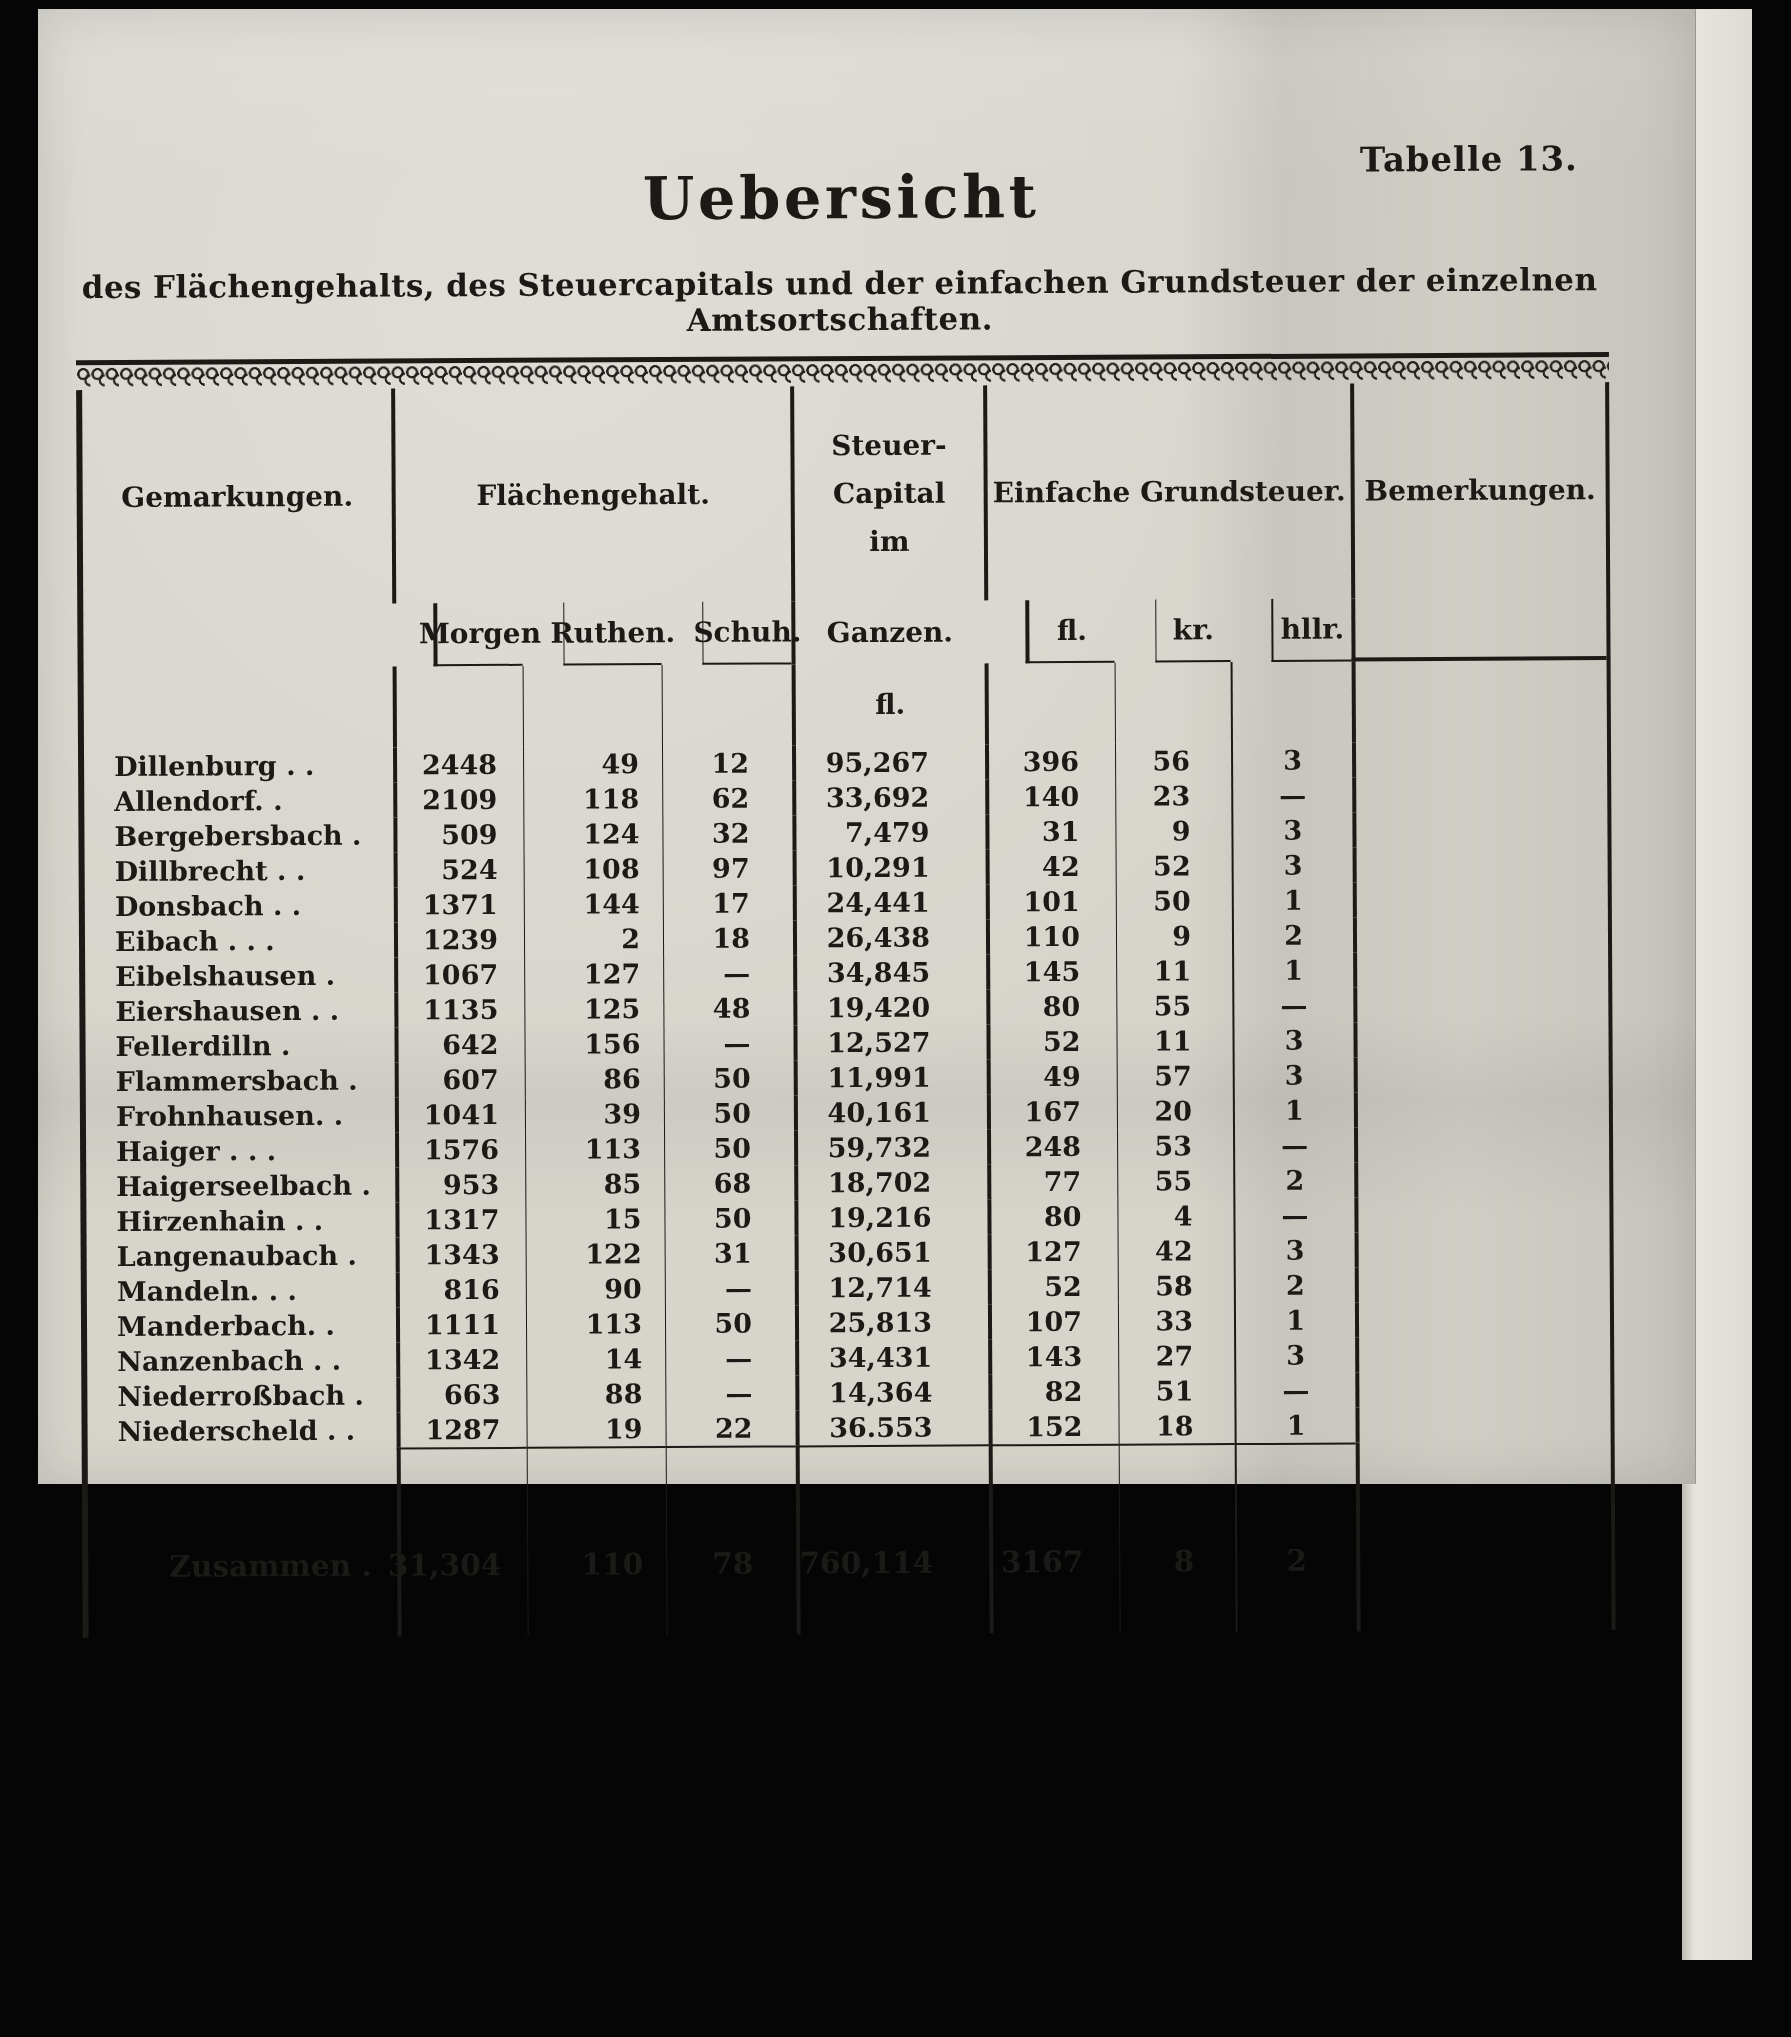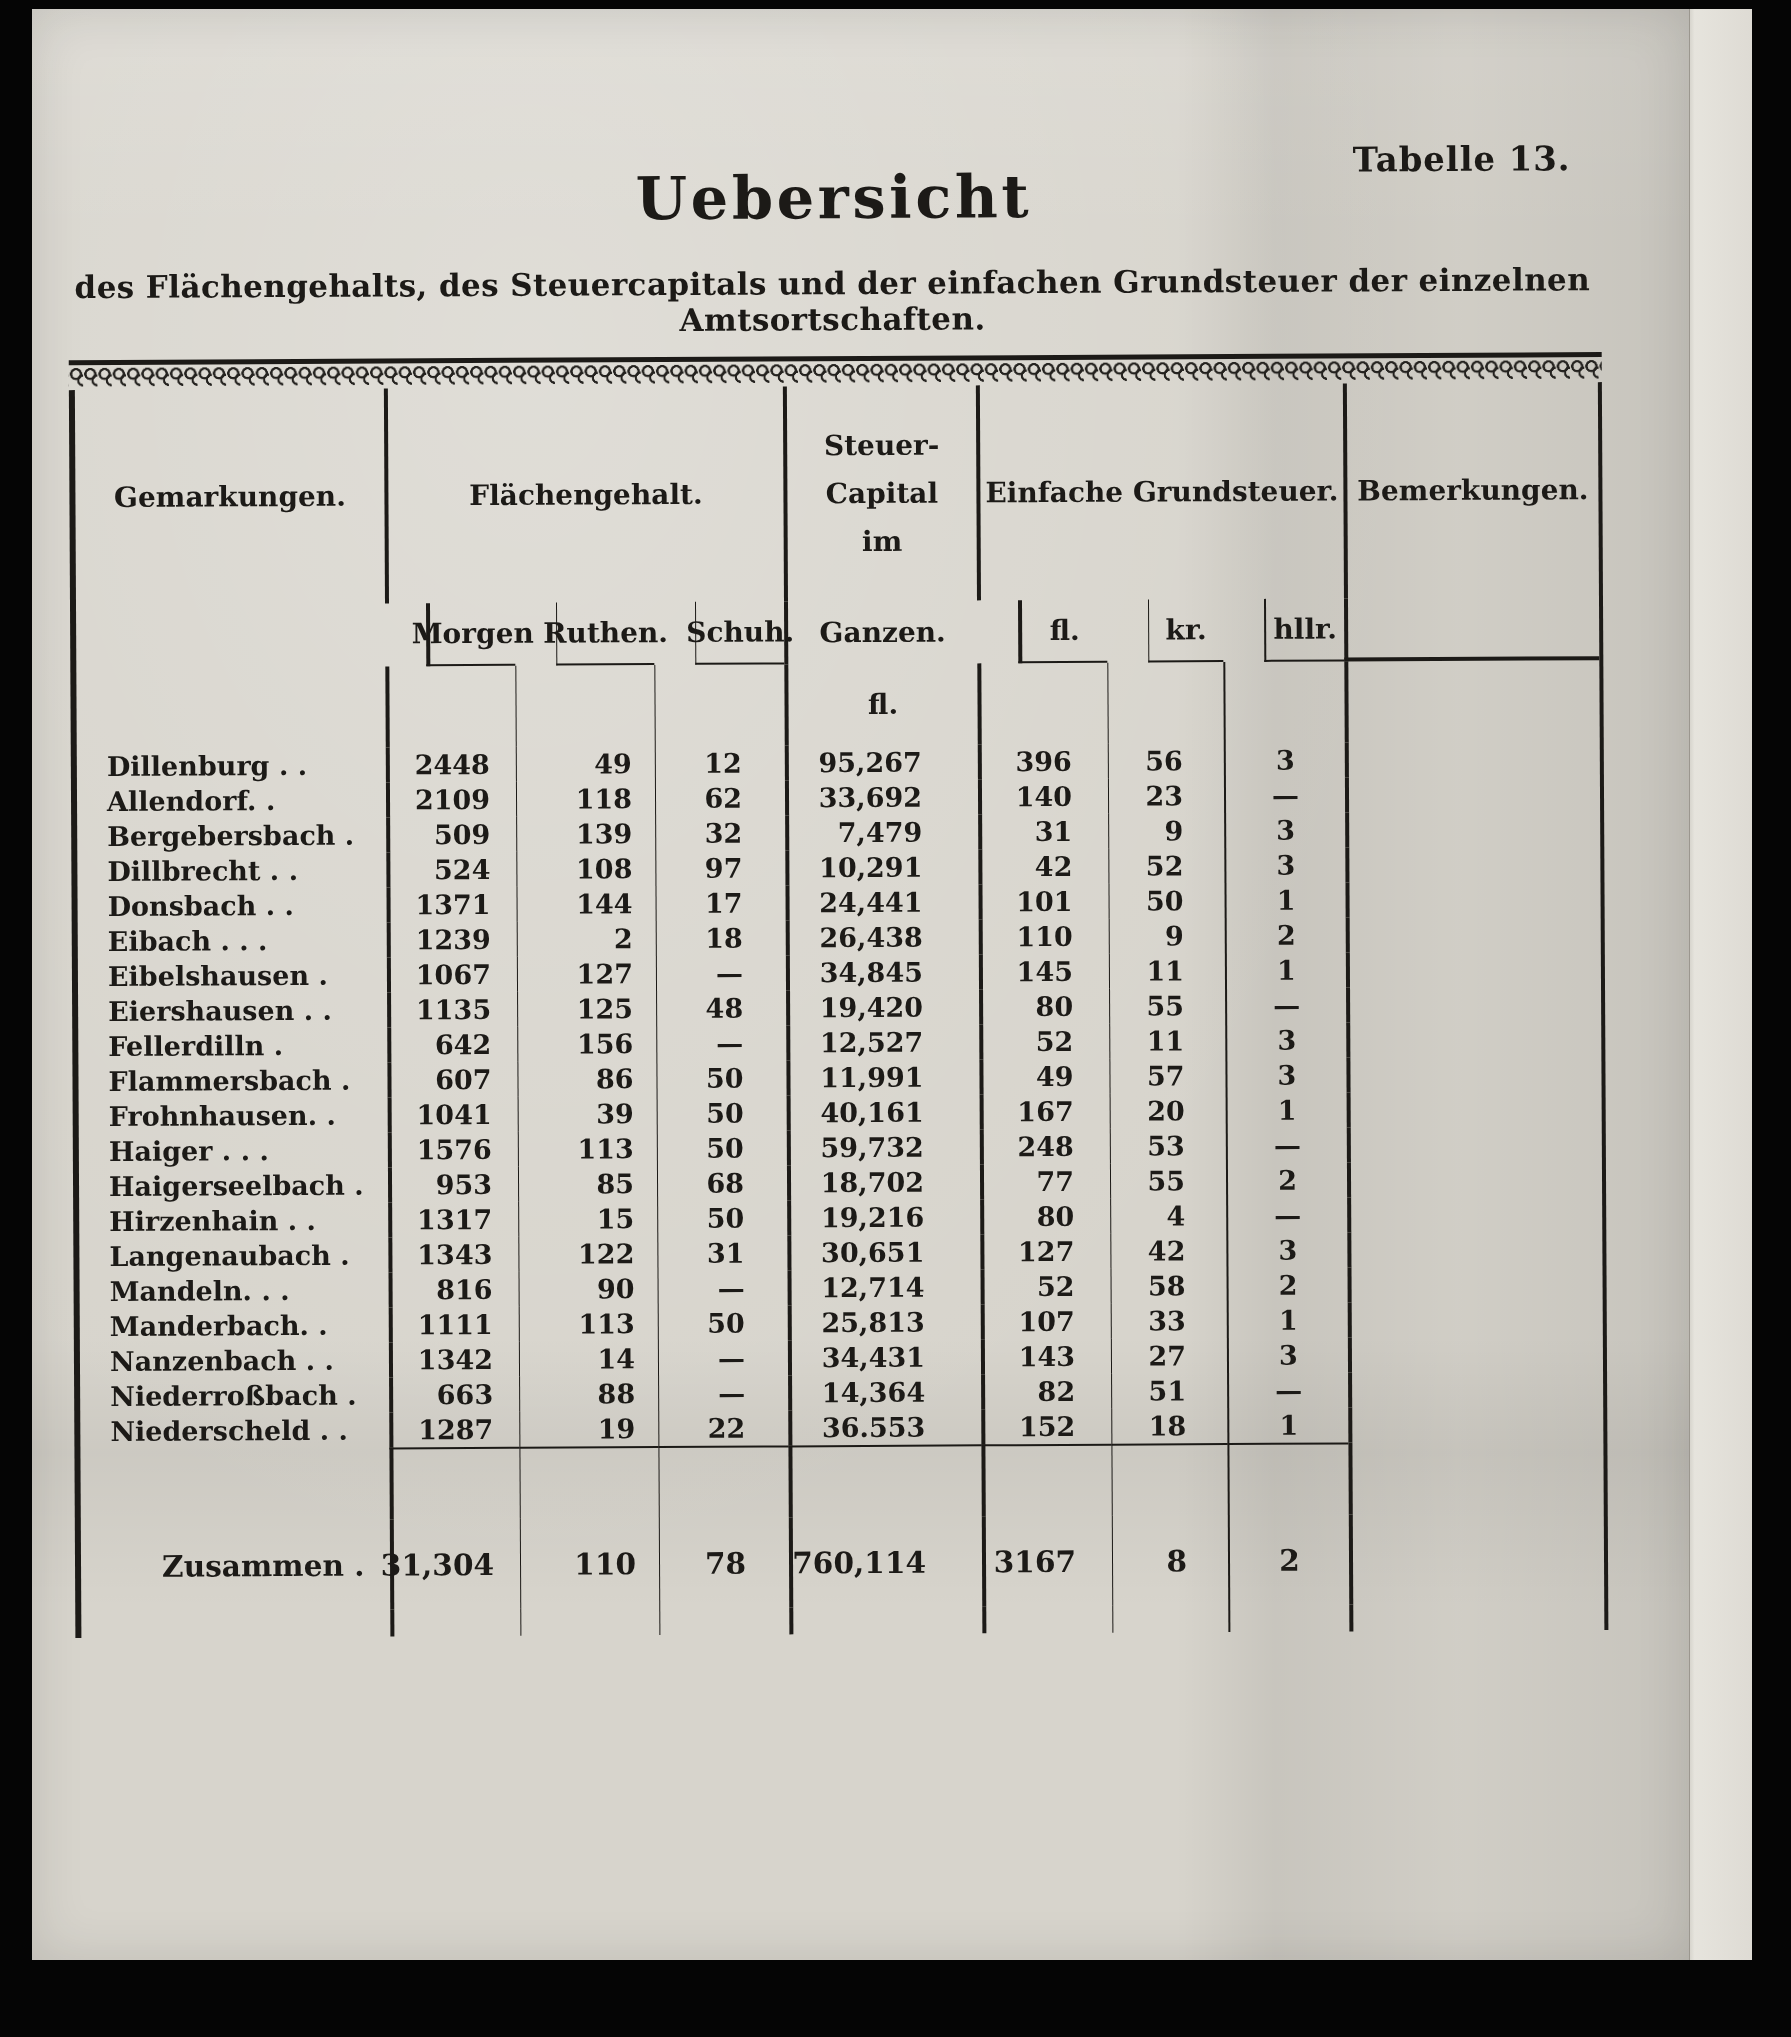--- a/index.html
+++ b/index.html
@@ -13,21 +13,21 @@
     background:#050505;
     overflow:hidden;
     font-family:"DejaVu Serif", serif;
     color:var(--ink);
   }
   .page-edge{
     position:absolute;left:1682px;top:9px;width:70px;height:1951px;
     background:linear-gradient(90deg,#bdbab2 0%,#e6e4dd 18%,#dedbd4 100%);
   }
   .paper{
-    position:absolute;left:32px;top:9px;width:1657px;height:1951px;
+    position:absolute;left:38px;top:9px;width:1657px;height:1475px;
     background:
       linear-gradient(90deg, rgba(0,0,0,0) 69%, rgba(0,0,0,0.07) 75%, rgba(0,0,0,0.03) 86%, rgba(0,0,0,0.08) 100%),
       linear-gradient(180deg, rgba(255,255,255,0.10) 0%, rgba(0,0,0,0) 12%, rgba(0,0,0,0) 68%, rgba(0,0,0,0.05) 74%, rgba(0,0,0,0) 82%),
       radial-gradient(ellipse at 30% 18%, rgba(255,255,255,0.22), rgba(255,255,255,0) 55%),
       var(--paper);
     border-right:1.8px solid #9b978f;
     box-shadow: inset 0 0 54px rgba(0,0,0,0.12);
   }
   .content{position:absolute;inset:0;transform:rotate(-0.3deg);}
 
@@ -163,21 +163,21 @@
             <div class="cell dr c2">2109</div>
             <div class="cell dr c3">118</div>
             <div class="cell dr c4">62</div>
             <div class="cell dr c5">33,692</div>
             <div class="cell dr c6">140</div>
             <div class="cell dr c7">23</div>
             <div class="cell dr c8">—</div>
             <div class="cell dr c9"></div>
             <div class="cell dr c1">Bergebersbach .</div>
             <div class="cell dr c2">509</div>
-            <div class="cell dr c3">139</div>
+            <div class="cell dr c3">124</div>
             <div class="cell dr c4">32</div>
             <div class="cell dr c5">7,479</div>
             <div class="cell dr c6">31</div>
             <div class="cell dr c7">9</div>
             <div class="cell dr c8">3</div>
             <div class="cell dr c9"></div>
             <div class="cell dr c1">Dillbrecht  .  .</div>
             <div class="cell dr c2">524</div>
             <div class="cell dr c3">108</div>
             <div class="cell dr c4">97</div>

